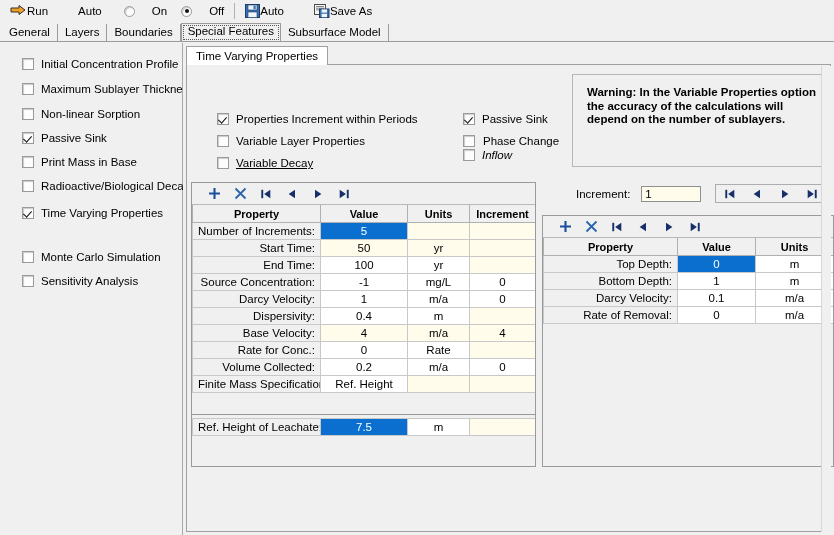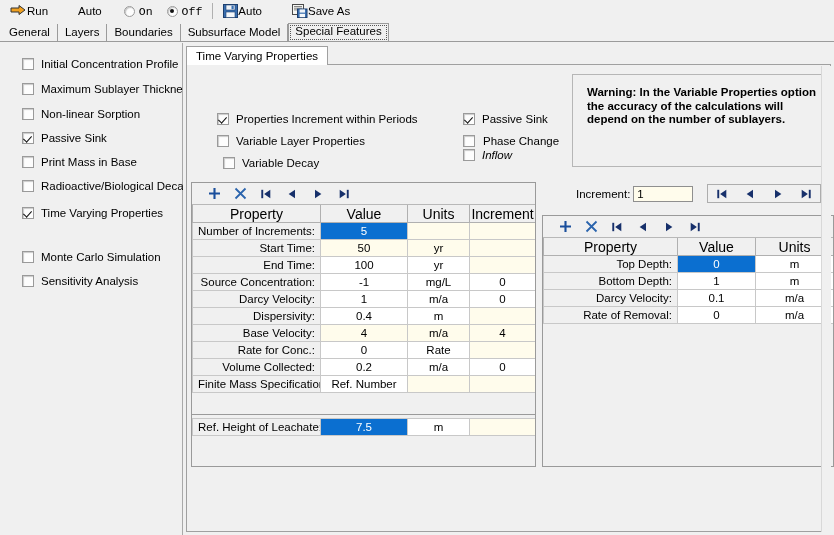--- a/index.html
+++ b/index.html
@@ -31,21 +31,21 @@
   .tb-label { font-size: 11.5px; color: #000; }
   .tb-sep {
     width: 1px; height: 16px; background: #b0b0b0;
     margin: 0 6px;
   }
   .icon-run {
     width: 16px; height: 14px; margin-right: 1px;
     display: inline-block; position: relative;
   }
   .icon-run svg, .icon-save svg, .icon-saveas svg { display:block; }
-  .radio-wrap { display: flex; align-items: center; gap: 4px; font-family: Liberation Mono, monospace; }
+  .radio-wrap { display: flex; align-items: center; gap: 17px; }
   .radio {
     width: 11px; height: 11px; border-radius: 50%;
     background: #fdfdfd;
     border: 1px solid #9a9a9a;
     box-shadow: inset 1px 1px 1px rgba(0,0,0,0.22);
     position: relative; box-sizing: border-box;
   }
   .radio.checked::after {
     content: ""; position: absolute;
     left: 2.5px; top: 2.5px; width: 4px; height: 4px;
@@ -183,22 +183,22 @@
   table.grid {
     border-collapse: collapse;
     table-layout: fixed;
     font-size: 11.5px;
     background: #ffffff;
   }
   table.grid th {
     background: #f0f0f0;
     border: 1px solid #b0b0b0;
     border-top: none;
-    font-weight: normal;
-    font-size: 14px;
+    font-weight: bold;
+    font-size: 11px;
     height: 17px;
     text-align: center;
     padding: 0;
     color: #000;
   }
   table.grid td {
     border: 1px solid #c8c8c8;
     height: 17px;
     padding: 0 5px;
     font-size: 11.5px;
@@ -224,21 +224,21 @@
     border-top: 1px solid #9a9a9a;
     background: #f0f0f0;
   }
 
   
   #incbar {
     position: absolute;
     background: #f0f0f0;
     display: flex; align-items: center;
   }
-  #incbar .lbl { font-size: 11.5px; margin-right: 3px; }
+  #incbar .lbl { font-size: 11.5px; margin-right: 11px; }
   #incinput {
     width: 60px; height: 16px;
     background: #fffcec;
     border: 1px solid #8f8f8f;
     box-sizing: border-box;
     font-size: 11.5px;
     font-family: "Liberation Sans", sans-serif;
     padding: 0 3px; color: #000;
     line-height: 14px;
   }
@@ -313,22 +313,22 @@
       </span>
       <span class="tb-label">Save As</span>
     </div>
   </div>
 
   <div id="tabstrip">
     <div class="tabrow" id="main-tabs">
         <div class="mtab">General</div>
         <div class="mtab">Layers</div>
         <div class="mtab">Boundaries</div>
+        <div class="mtab active">Special Features</div>
         <div class="mtab">Subsurface Model</div>
-        <div class="mtab active">Special Features</div>
       </div>
     <div class="tabline"></div>
   </div>
 
   <div id="leftpanel">
       <div class="cb-row" style="top: 15px;">
         <span class="cbox"></span>
         <span class="cb-label">Initial Concentration Profile</span>
       </div>
       <div class="cb-row" style="top: 40px;">
@@ -373,21 +373,21 @@
 
       <div id="opts-left" style="position: absolute; left: 0px; top: 0px;">
           <div class="opt-row" style="left: 30px; top: 48px;">
             <span class="cbox checked"></span>
             <span class="opt-label">Properties Increment within Periods</span>
           </div>
           <div class="opt-row" style="left: 30px; top: 70px;">
             <span class="cbox"></span>
             <span class="opt-label">Variable Layer Properties</span>
           </div>
-          <div class="opt-row" style="left: 36px; top: 92px;">
+          <div class="opt-row" style="left: 30px; top: 92px; text-decoration: underline;">
             <span class="cbox"></span>
             <span class="opt-label">Variable Decay</span>
           </div>
         </div>
       <div id="opts-right" style="position: absolute; left: 0px; top: 0px;">
           <div class="opt-row" style="left: 276px; top: 48px;">
             <span class="cbox checked"></span>
             <span class="opt-label">Passive Sink</span>
           </div>
           <div class="opt-row" style="left: 276px; top: 70px; gap: 8px;">
@@ -506,21 +506,21 @@
                 <td class="c-inc editable"></td>
               </tr>
               <tr>
                 <td class="c-prop">Volume Collected:</td>
                 <td class="c-val">0.2</td>
                 <td class="c-unit">m/a</td>
                 <td class="c-inc">0</td>
               </tr>
               <tr>
                 <td class="c-prop">Finite Mass Specification:</td>
-                <td class="c-val">Ref. Number</td>
+                <td class="c-val">Ref. Height</td>
                 <td class="c-unit editable"></td>
                 <td class="c-inc editable"></td>
               </tr>
             </tbody>
         </table>
 
         <div class="gridfooter" id="left-grid-footer-wrap" style="position:absolute; left:0; top:231px; width:343px;">
           <table class="grid" style="width:343px; margin-top:3px;">
             <colgroup>
               <col style="width:128px">

